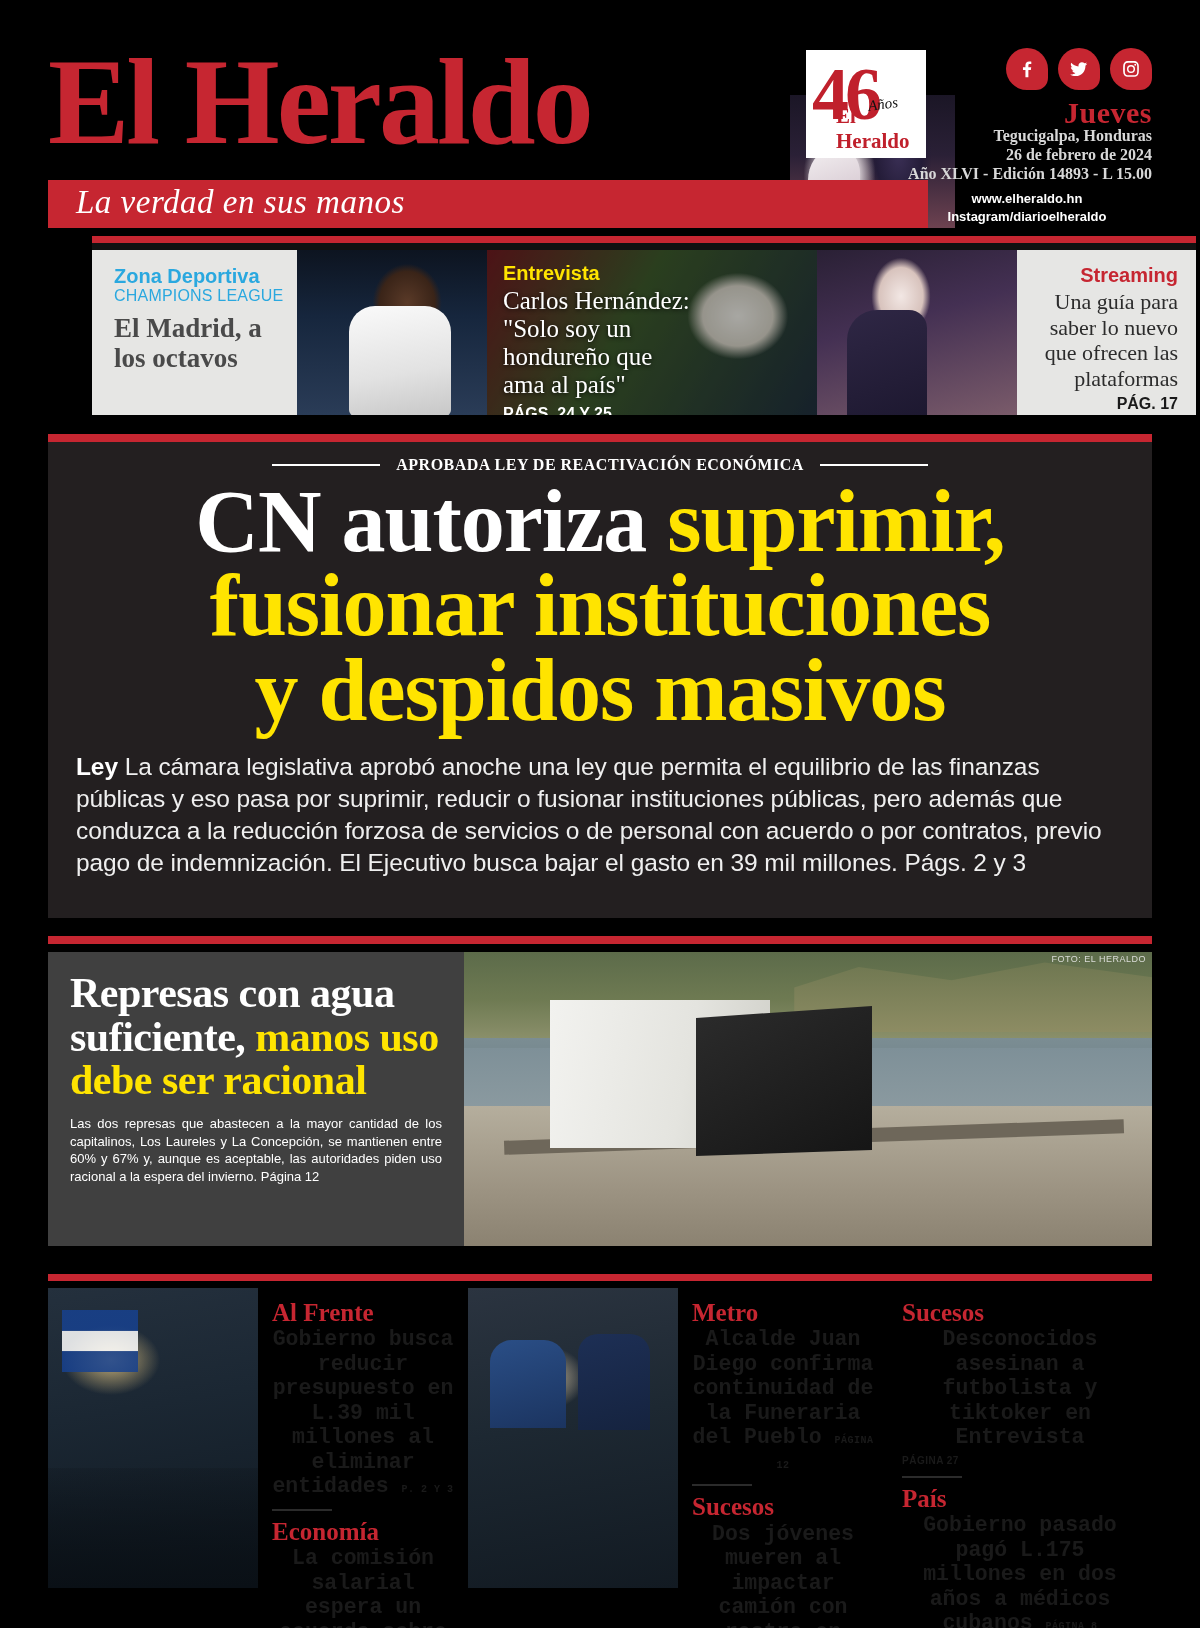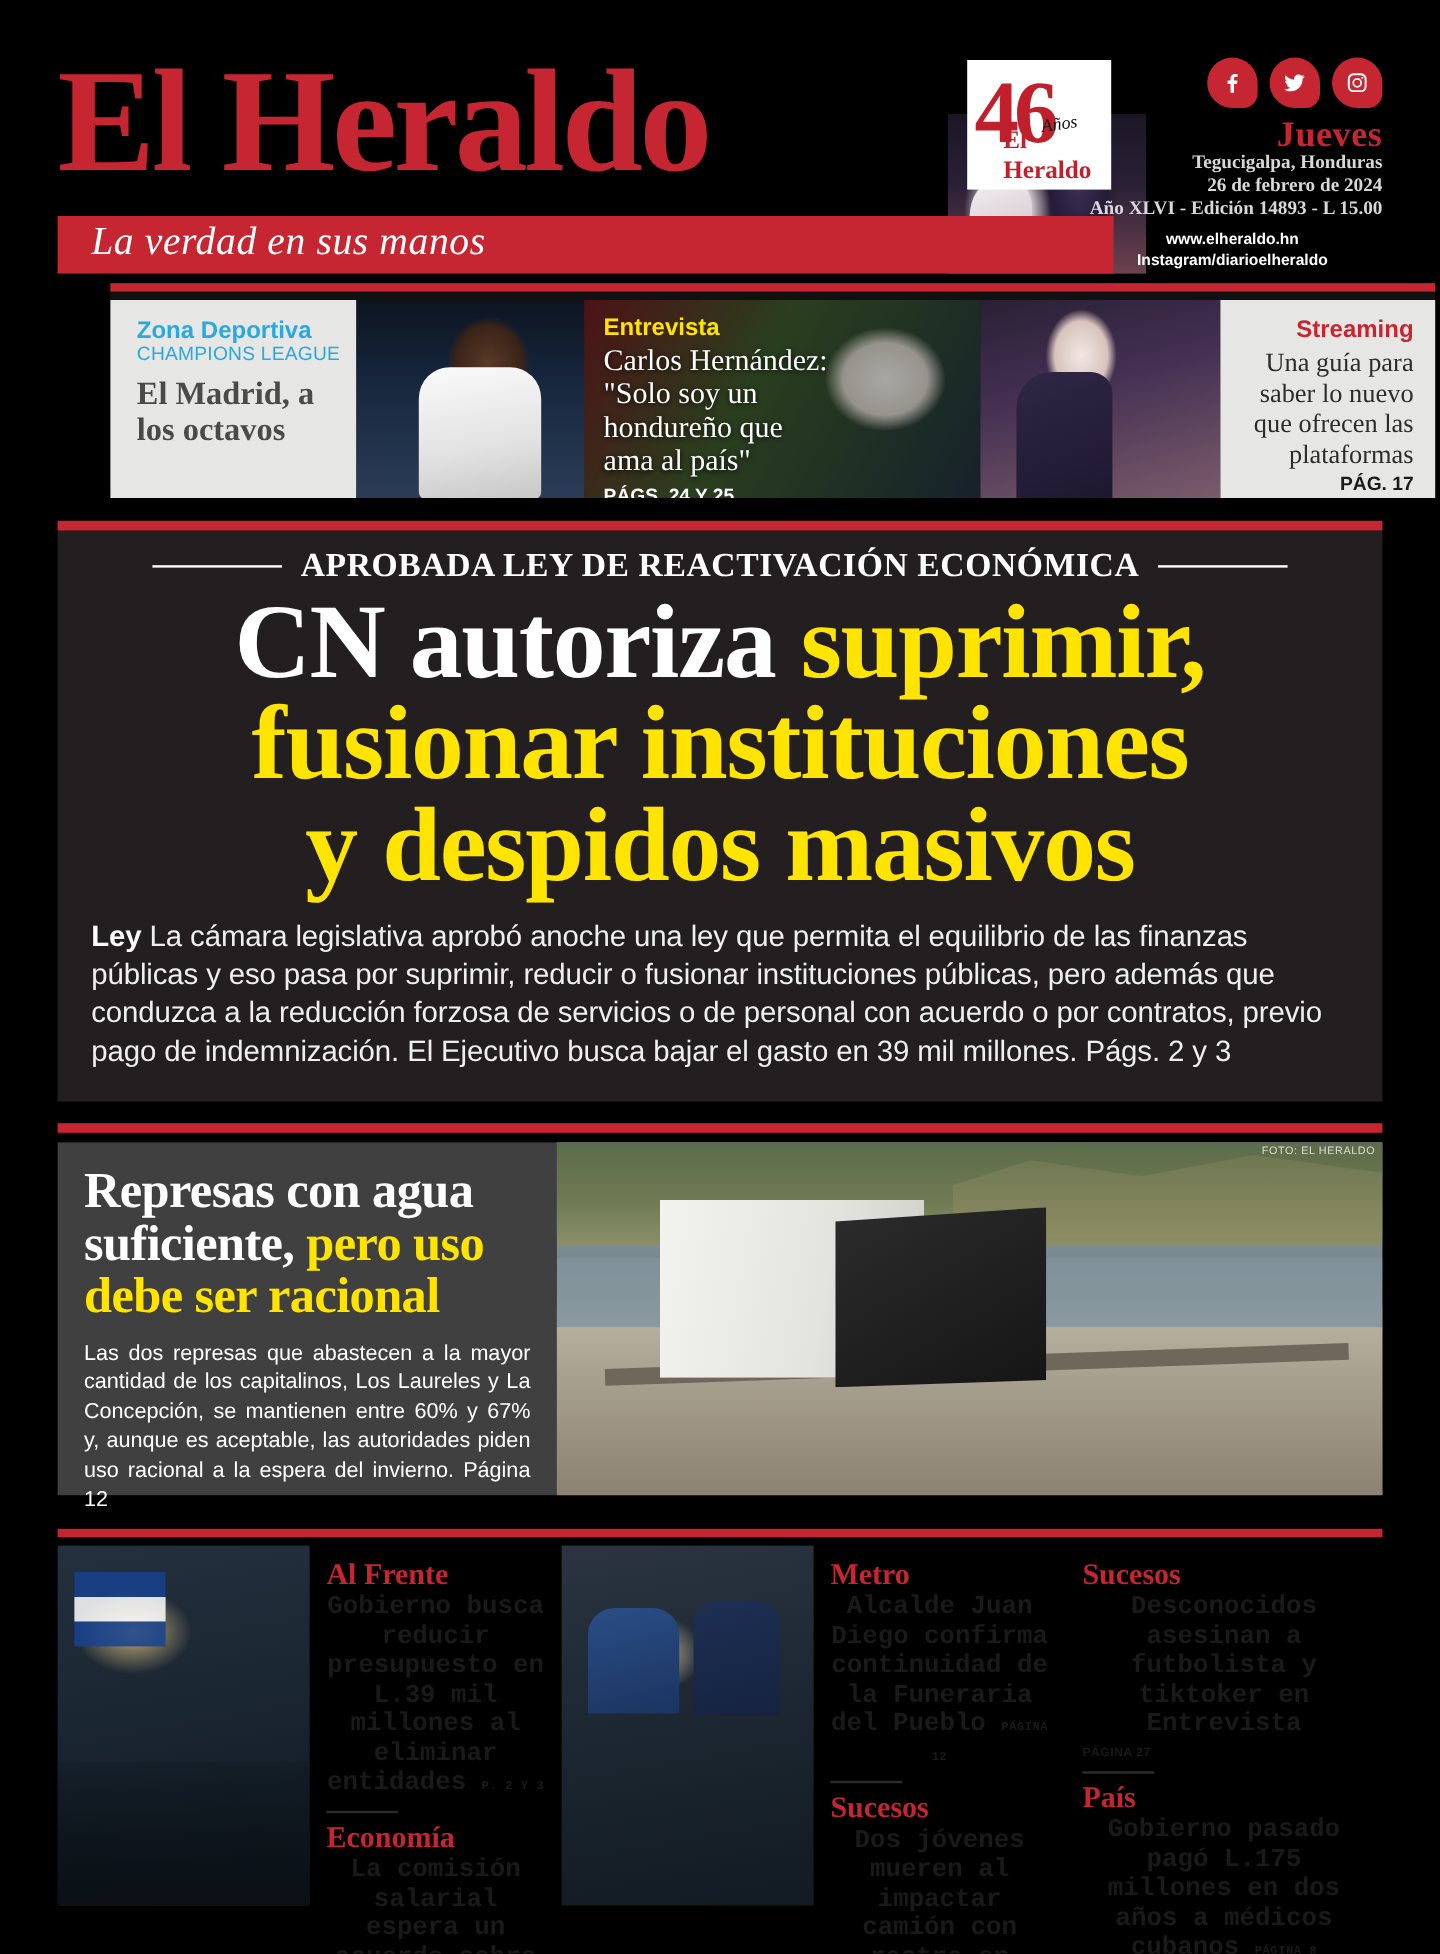--- a/index.html
+++ b/index.html
@@ -164,21 +164,21 @@
     position:absolute; left:48px; top:434px; width:1104px; height:484px;
     background:#231f20; border-top:8px solid #c62631;
   }
   .eyebrow-row {
     display:flex; align-items:center; justify-content:center;
     gap:16px; padding:14px 46px 0 46px;
   }
   .eyebrow-rule { height:2px; background:#fff; flex:1 1 auto; max-width:108px; }
   .eyebrow {
     color:#fff; font-family:"Liberation Serif", serif; font-weight:bold;
-    font-size:28px; letter-spacing:.5px; white-space:nowrap;
+    font-size:16px; letter-spacing:.5px; white-space:nowrap;
   }
   .lead-head {
     font-family:"Liberation Serif", serif; font-weight:bold;
     font-size:88px; line-height:0.96; color:#fff;
     text-align:center; padding:6px 18px 0 18px; letter-spacing:-1px;
   }
   .hl-y { color:#ffe400; }
   .lead-deck {
     color:#efefef; font-size:24.5px; line-height:1.30;
     padding:18px 24px 0 28px; letter-spacing:-.1px;
@@ -192,21 +192,21 @@
   }
   .dam-box {
     position:absolute; left:0; top:8px; width:416px; height:294px;
     background:#404040; padding:20px 22px 0 22px;
   }
   .dam-head {
     font-family:"Liberation Serif", serif; font-weight:bold;
     font-size:42px; line-height:1.04; color:#fff; letter-spacing:-.5px;
   }
   .dam-body {
-    color:#fff; font-size:18px; line-height:1.36;
+    color:#fff; font-size:13px; line-height:1.36;
     margin-top:12px; text-align:justify;
   }
   .dam-img {
     position:absolute; left:416px; top:8px; width:688px; height:294px;
     background:
       linear-gradient(180deg,#8fa2ab 0%, #9fb0b6 26%, #7d8f95 27%, #6e8086 46%, #b9b2a2 47%, #a79d8c 100%);
     overflow:hidden;
   }
   .dam-hill {
     position:absolute; left:0; top:0; width:100%; height:86px;
@@ -410,21 +410,21 @@
     <div class="lead-deck">
       <b>Ley</b><span> La cámara legislativa aprobó anoche una ley que permita el equilibrio de las finanzas públicas y eso pasa por suprimir, reducir o fusionar instituciones públicas, pero además que conduzca a la reducción forzosa de servicios o de personal con acuerdo o por contratos, previo pago de indemnización. El Ejecutivo busca bajar el gasto en 39 mil millones. Págs. 2 y 3</span>
     </div>
   </div>
 
   <div class="dam">
     <div class="dam-box">
       <div class="dam-head">
         <span>Represas con agua</span><br>
         <span>suficiente,</span>
-        <span class="hl-y">pero uso</span><br>
+        <span class="hl-y">manos uso</span><br>
         <span class="hl-y">debe ser racional</span>
       </div>
       <div class="dam-body">Las dos represas que abastecen a la mayor cantidad de los capitalinos, Los Laureles y La Concepción, se mantienen entre 60% y 67% y, aunque es aceptable, las autoridades piden uso racional a la espera del invierno. Página 12</div>
     </div>
     <div class="dam-img">
       <div class="dam-hill"></div>
       <div class="dam-hill2"></div>
       <div class="dam-water"></div>
       <div class="dam-ground"></div>
       <div class="dam-wall"></div>

